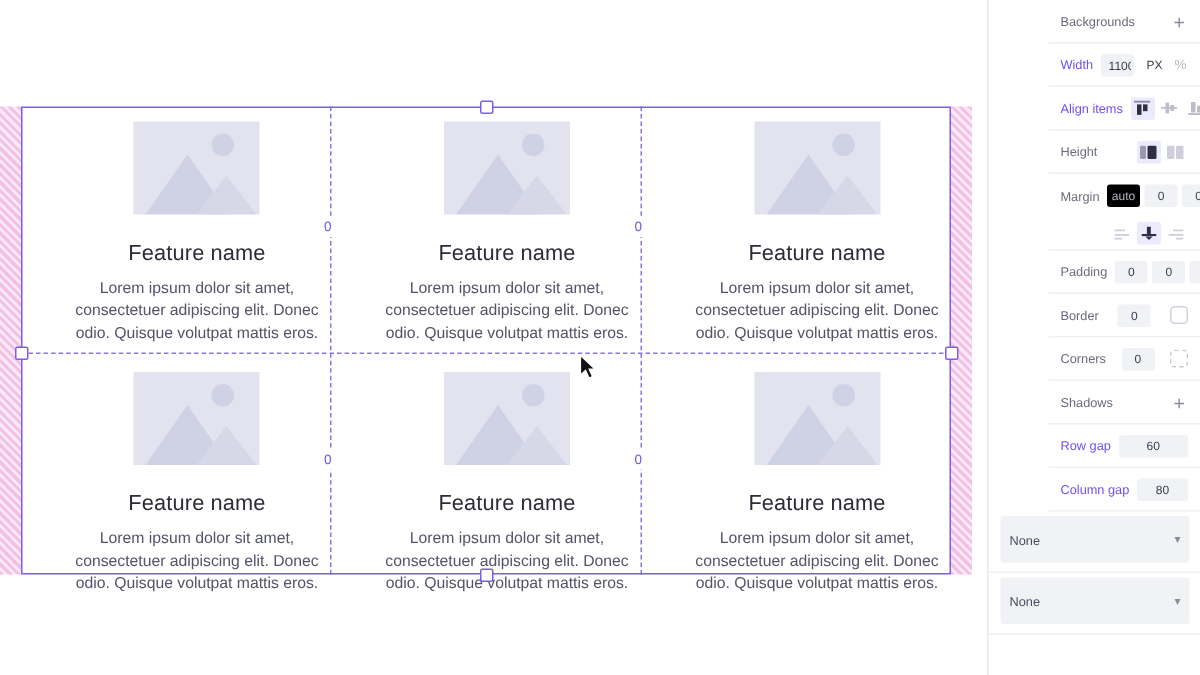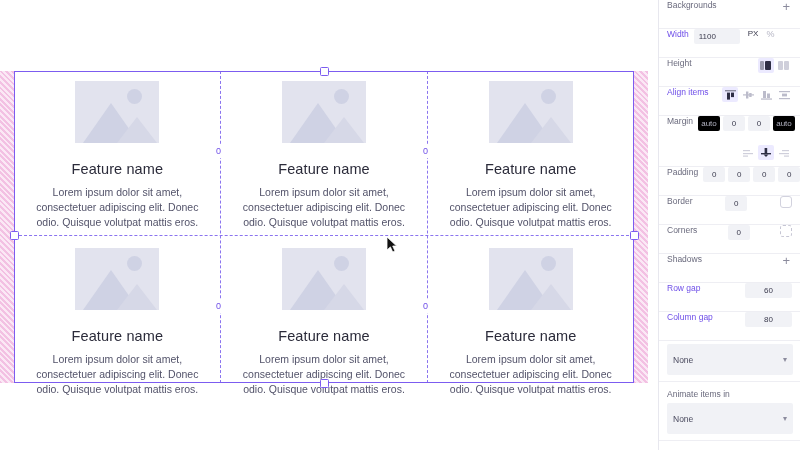--- a/index.html
+++ b/index.html
@@ -64,21 +64,21 @@
     position: absolute;
     width: 9px; height: 9px;
     background: #ffffff;
     border: 1.5px solid #7c5cf0;
     border-radius: 1.5px;
   }
 
   
   .grid {
     position: absolute;
-    left: 14px; top: 71px;
+    left: 28px; top: 71px;
     width: 620px; height: 312px;
     display: grid;
     grid-template-columns: repeat(3, 1fr);
     grid-template-rows: repeat(2, 1fr);
   }
   .card {
     position: relative;
     padding: 10px 14px 8px 14px;
     display: flex;
     flex-direction: column;
@@ -140,25 +140,26 @@
   .panel {
     width: 142px; height: 450px;
     background: #ffffff;
     border-left: 1px solid #e7e7ee;
     font-size: 8.5px;
     color: #5a5a6e;
     overflow: hidden;
     position: relative;
   }
   .prow {
-    display: flex; align-items: flex-start;
+    display: flex; align-items: center;
     height: 29px;
     padding: 0 8px;
     border-bottom: 1px solid #eeeef3;
     gap: 5px;
+    margin-left: 40px;
   }
   .plabel { flex: none; font-size: 8.5px; color: #6a6a7d; white-space: nowrap; }
   .plabel.accent { color: #6f4fe8; }
 
   .plus {
     margin-left: auto;
     color: #8b8b9d; font-size: 13px; line-height: 1;
     cursor: pointer; padding: 0 2px;
   }
 
@@ -332,38 +333,20 @@
     </div>
 
     <div class="prow">
       <span class="plabel accent">Width</span>
       <input class="inp w-wide" value="1100" style="">
       <span class="unit">PX</span>
       <span class="pct">%</span>
     </div>
 
     <div class="prow">
-      <span class="plabel">Height</span>
-      <div class="seg-icons">
-        <span class="iconbtn sel">
-          <svg width="12" height="9" viewBox="0 0 12 9">
-              <rect x="0" y="0" width="4" height="9" rx="1" fill="#9b9bae"></rect>
-              <rect x="5" y="0" width="6" height="9" rx="1" fill="#2e2e44"></rect>
-            </svg>
-        </span>
-        <span class="iconbtn">
-          <svg width="12" height="9" viewBox="0 0 12 9">
-              <rect x="0" y="0" width="5" height="9" rx="1" fill="#cfcfdb"></rect>
-              <rect x="6" y="0" width="5" height="9" rx="1" fill="#cfcfdb"></rect>
-            </svg>
-        </span>
-      </div>
-    </div>
-
-    <div class="prow">
       <span class="plabel accent">Align items</span>
       <div class="seg-icons">
         <span class="iconbtn sel">
           <svg width="11" height="10" viewBox="0 0 11 10">
               <rect x="0" y="0" width="11" height="1.4" fill="#8b8b9e"></rect>
               <rect x="2" y="2.6" width="3" height="7" fill="#2e2e44"></rect>
               <rect x="6" y="2.6" width="3" height="4.5" fill="#2e2e44"></rect>
             </svg>
         </span>
         <span class="iconbtn">
@@ -383,20 +366,38 @@
         <span class="iconbtn">
           <svg width="11" height="10" viewBox="0 0 11 10">
               <rect x="0" y="1" width="11" height="1.2" fill="#bcbccb"></rect>
               <rect x="0" y="8" width="11" height="1.2" fill="#bcbccb"></rect>
               <rect x="3" y="3.6" width="5" height="2.8" fill="#bcbccb"></rect>
             </svg>
         </span>
       </div>
     </div>
 
+    <div class="prow">
+      <span class="plabel">Height</span>
+      <div class="seg-icons">
+        <span class="iconbtn sel">
+          <svg width="12" height="9" viewBox="0 0 12 9">
+              <rect x="0" y="0" width="4" height="9" rx="1" fill="#9b9bae"></rect>
+              <rect x="5" y="0" width="6" height="9" rx="1" fill="#2e2e44"></rect>
+            </svg>
+        </span>
+        <span class="iconbtn">
+          <svg width="12" height="9" viewBox="0 0 12 9">
+              <rect x="0" y="0" width="5" height="9" rx="1" fill="#cfcfdb"></rect>
+              <rect x="6" y="0" width="5" height="9" rx="1" fill="#cfcfdb"></rect>
+            </svg>
+        </span>
+      </div>
+    </div>
+
     <div class="prow" style="border-bottom:none;">
       <span class="plabel">Margin</span>
       <div class="margin-grid">
         <input class="inp w-num ghost" value="auto" style="">
         <input class="inp w-num" value="0" style="">
         <input class="inp w-num" value="0" style="">
         <input class="inp w-num ghost" value="auto" style="">
       </div>
     </div>
 
@@ -462,21 +463,20 @@
       <span class="plabel accent">Column gap</span>
       <input class="inp w-gap" value="80" style="">
     </div>
 
     <div class="select">
       <span>None</span>
       <span class="chev">▾</span>
     </div>
     <div class="divider"></div>
 
-    <div class="sec-label">Animate items in</div>
     <div class="select">
       <span>None</span>
       <span class="chev">▾</span>
     </div>
     <div class="divider"></div>
 
     <div class="vis-seg">
       
       
       

